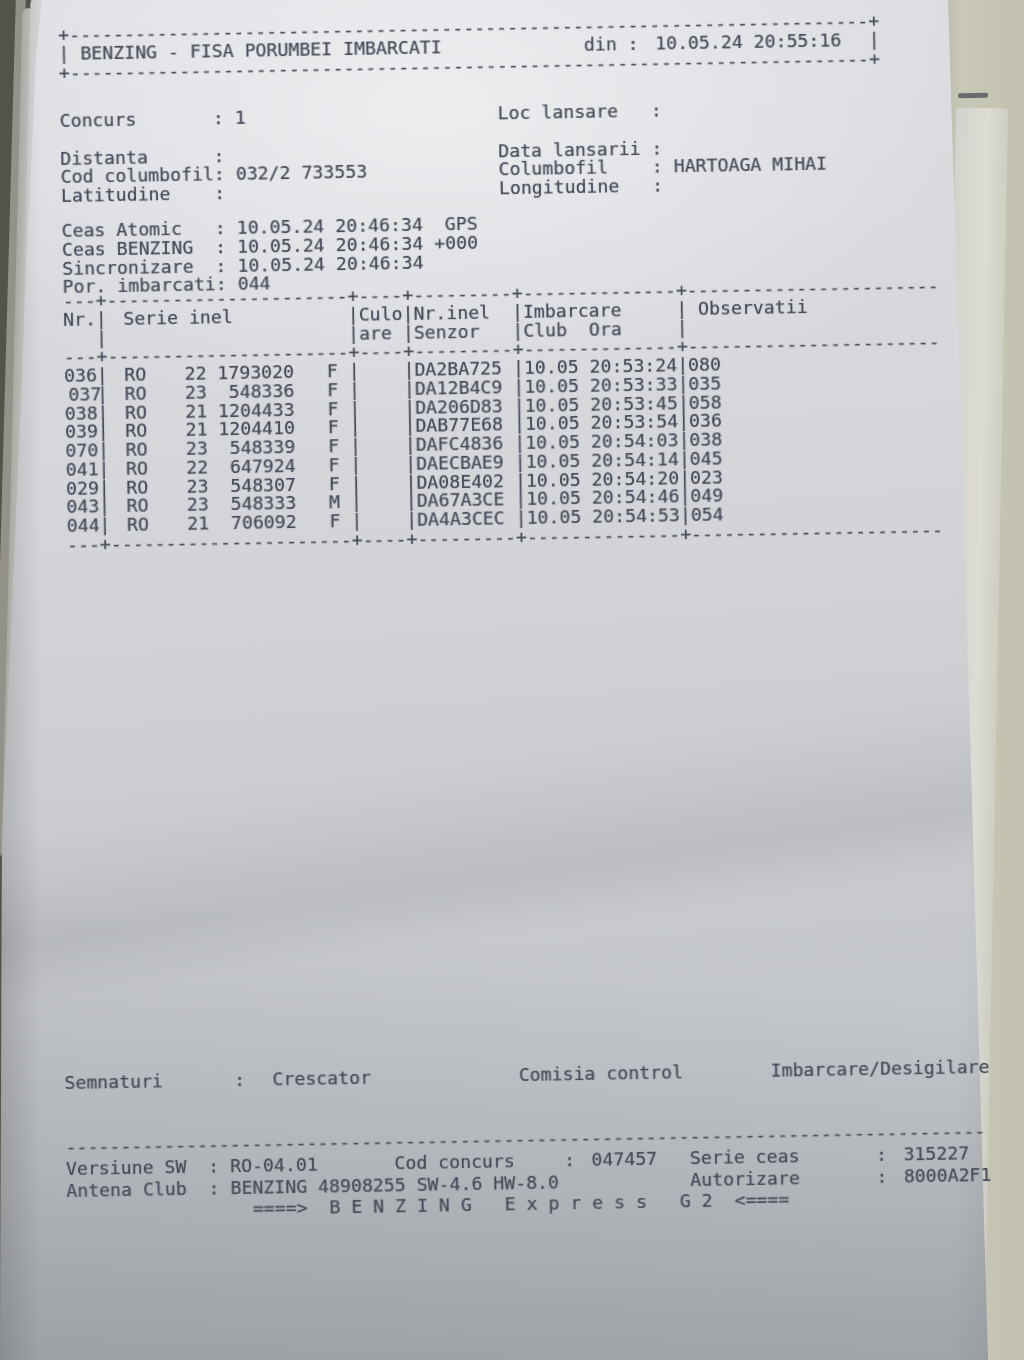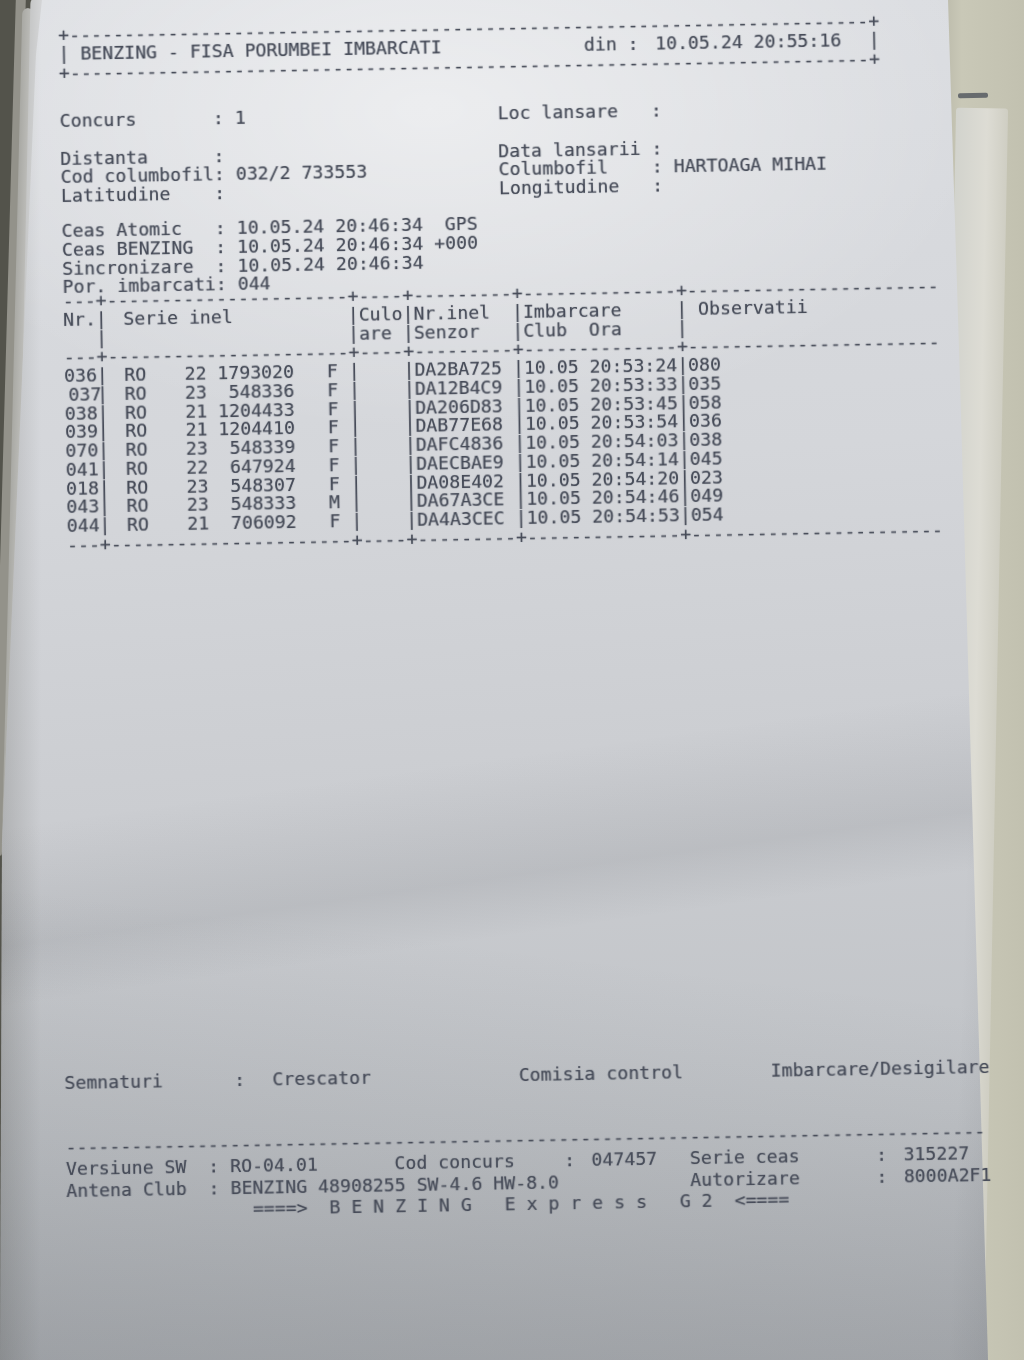--- a/index.html
+++ b/index.html
@@ -303,21 +303,21 @@
             <span class="t" style="left:31ch">|</span>
             <span class="t" style="left:32ch">DAECBAE9</span>
             <span class="t" style="left:41ch">|</span>
             <span class="t" style="left:42ch">10.05</span>
             <span class="t" style="left:48ch">20:54:14</span>
             <span class="t" style="left:56ch">|</span>
             <span class="t" style="left:57ch">045</span>
           </div>
 
           <div class="line">
-            <span class="t" style="left:0">018</span>
+            <span class="t" style="left:0">029</span>
             <span class="t" style="left:3ch">|</span>
             <span class="t" style="left:5.5ch">RO</span>
             <span class="t" style="left:11ch">23</span>
             <span class="t r" style="left:14ch;width:7ch">548307</span>
             <span class="t" style="left:24ch">F</span>
             <span class="t" style="left:26ch">|</span>
             <span class="t" style="left:31ch">|</span>
             <span class="t" style="left:32ch">DA08E402</span>
             <span class="t" style="left:41ch">|</span>
             <span class="t" style="left:42ch">10.05</span>

